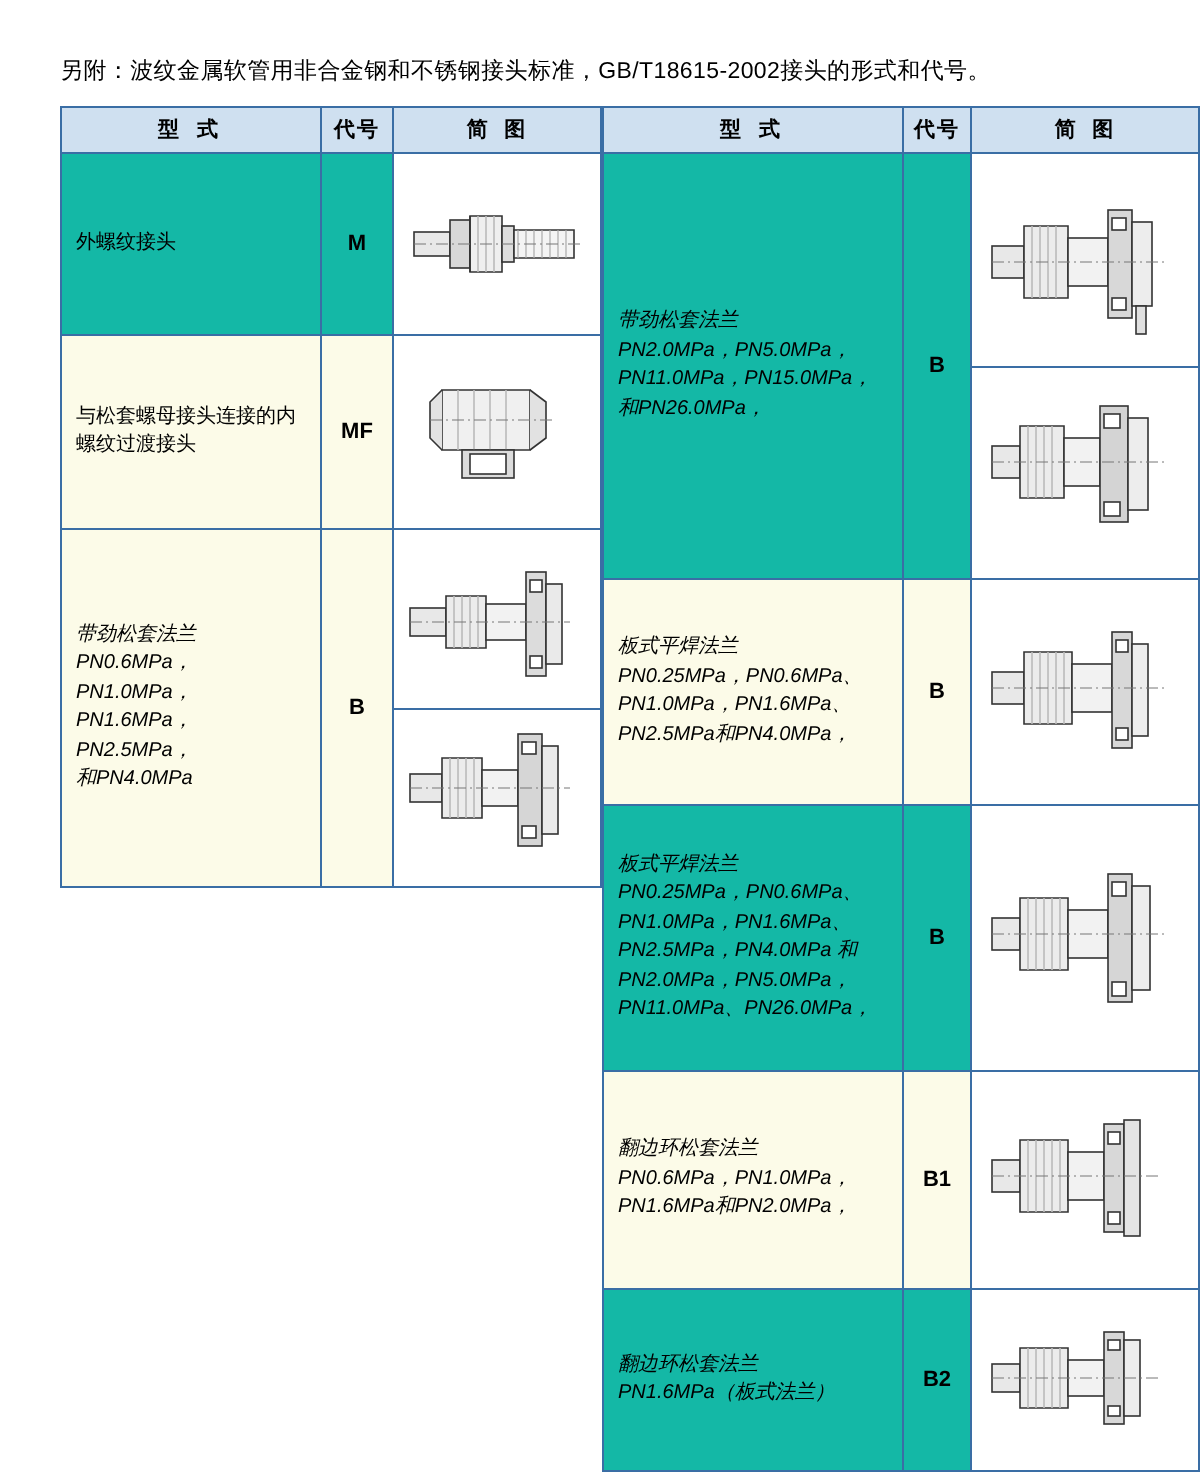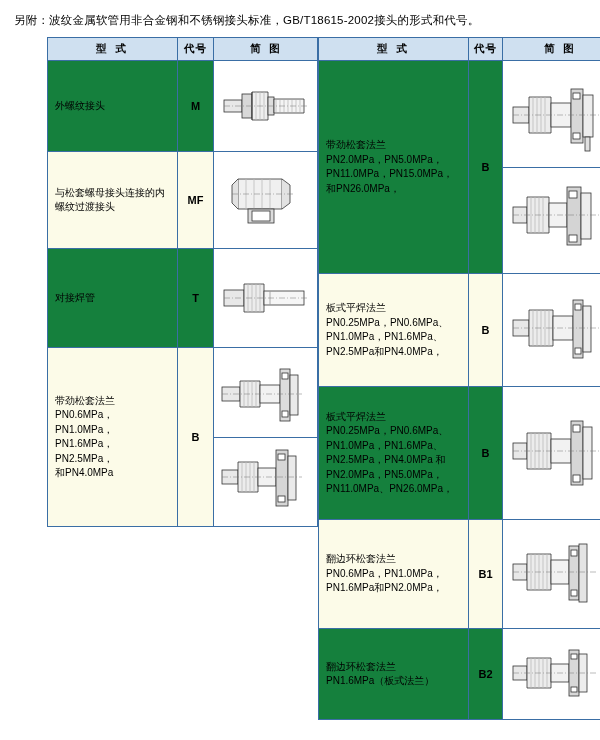--- a/index.html
+++ b/index.html
@@ -12,35 +12,34 @@
     height: 740px;
     font-family: "Liberation Sans", sans-serif;
     color: #000;
     overflow: hidden;
   }
   .page {
     position: relative;
     width: 600px;
     height: 740px;
     box-sizing: border-box;
-    padding: 0;
+    padding: 16px;
   }
   .doc-title {
     font-size: 11.5px;
     line-height: 15px;
     padding: 13px 14px 9px 14px;
     letter-spacing: 0.2px;
     color: #000;
   }
   .tables {
     display: flex;
     flex-direction: row;
     padding: 0 14px;
     align-items: flex-start;
-    margin-left: 33px;
   }
   table {
     border-collapse: collapse;
     table-layout: fixed;
   }
   table.left { width: 270px; }
   table.right { width: 302px; }
   .spacer-col { width: 2px; }
   th, td {
     border: 1px solid #3a6ea5;
@@ -73,30 +72,30 @@
     font-weight: bold;
   }
   td.fig {
     text-align: center;
     background: #fff;
   }
   .tint {
     background: #fcfbe8;
   }
   .white {
-    background: #15803d;
+    background: #14b8a6;
   }
   .fig-wrap {
     display: flex;
     align-items: center;
     justify-content: center;
     width: 100%;
   }
   svg { display: block; }
-  .nm { font-size: 10px; line-height: 14.5px; }
+  .nm { font-size: 10px; line-height: 14.5px; font-style: italic; }
 </style>
 </head>
 <body>
 
 <div class="page">
 
   <div class="doc-title">另附：波纹金属软管用非合金钢和不锈钢接头标准，GB/T18615-2002接头的形式和代号。</div>
 
   <div class="tables">
 
@@ -152,38 +151,20 @@
                   <path d="M28 12 L28 42 M36 12 L36 42 M44 12 L44 42 M52 12 L52 42" stroke="#bbb"></path>
                   <rect x="30" y="42" width="26" height="14" fill="#dcdcdc"></rect>
                   <rect x="34" y="44" width="18" height="10" fill="#fff"></rect>
                   <path d="M14 27 L76 27" stroke="#777" stroke-width="0.5" stroke-dasharray="6 2 1 2"></path>
                 </g>
               </svg>
             </div>
           </td>
         </tr>
 
-        <tr>
-          <td class="name white" style="height:86px">对接焊管</td>
-          <td class="code white">T</td>
-          <td class="fig">
-            <div class="fig-wrap">
-              <svg width="96" height="60" viewBox="0 0 96 60">
-                <g stroke="#333" fill="none" stroke-width="0.8">
-                  <rect x="6" y="22" width="20" height="16" fill="#e8e8e8"></rect>
-                  <path d="M26 16 L46 16 L46 44 L26 44 Z" fill="#ececec"></path>
-                  <path d="M30 16 L30 44 M34 16 L34 44 M38 16 L38 44 M42 16 L42 44" stroke="#bbb"></path>
-                  <rect x="46" y="23" width="40" height="14" fill="#f6f6f6"></rect>
-                  <path d="M52 23 L52 37" stroke="#999"></path>
-                  <path d="M6 30 L90 30" stroke="#777" stroke-width="0.5" stroke-dasharray="6 2 1 2"></path>
-                </g>
-              </svg>
-            </div>
-          </td>
-        </tr>
 
         <tr>
           <td class="name tint" style="height:166px">
             <div class="nm" style="white-space:pre-line">带劲松套法兰
 PN0.6MPa，PN1.0MPa，
 PN1.6MPa，PN2.5MPa，
 和PN4.0MPa</div>
           </td>
           <td class="code tint">B</td>
           <td class="fig" style="padding:0">

